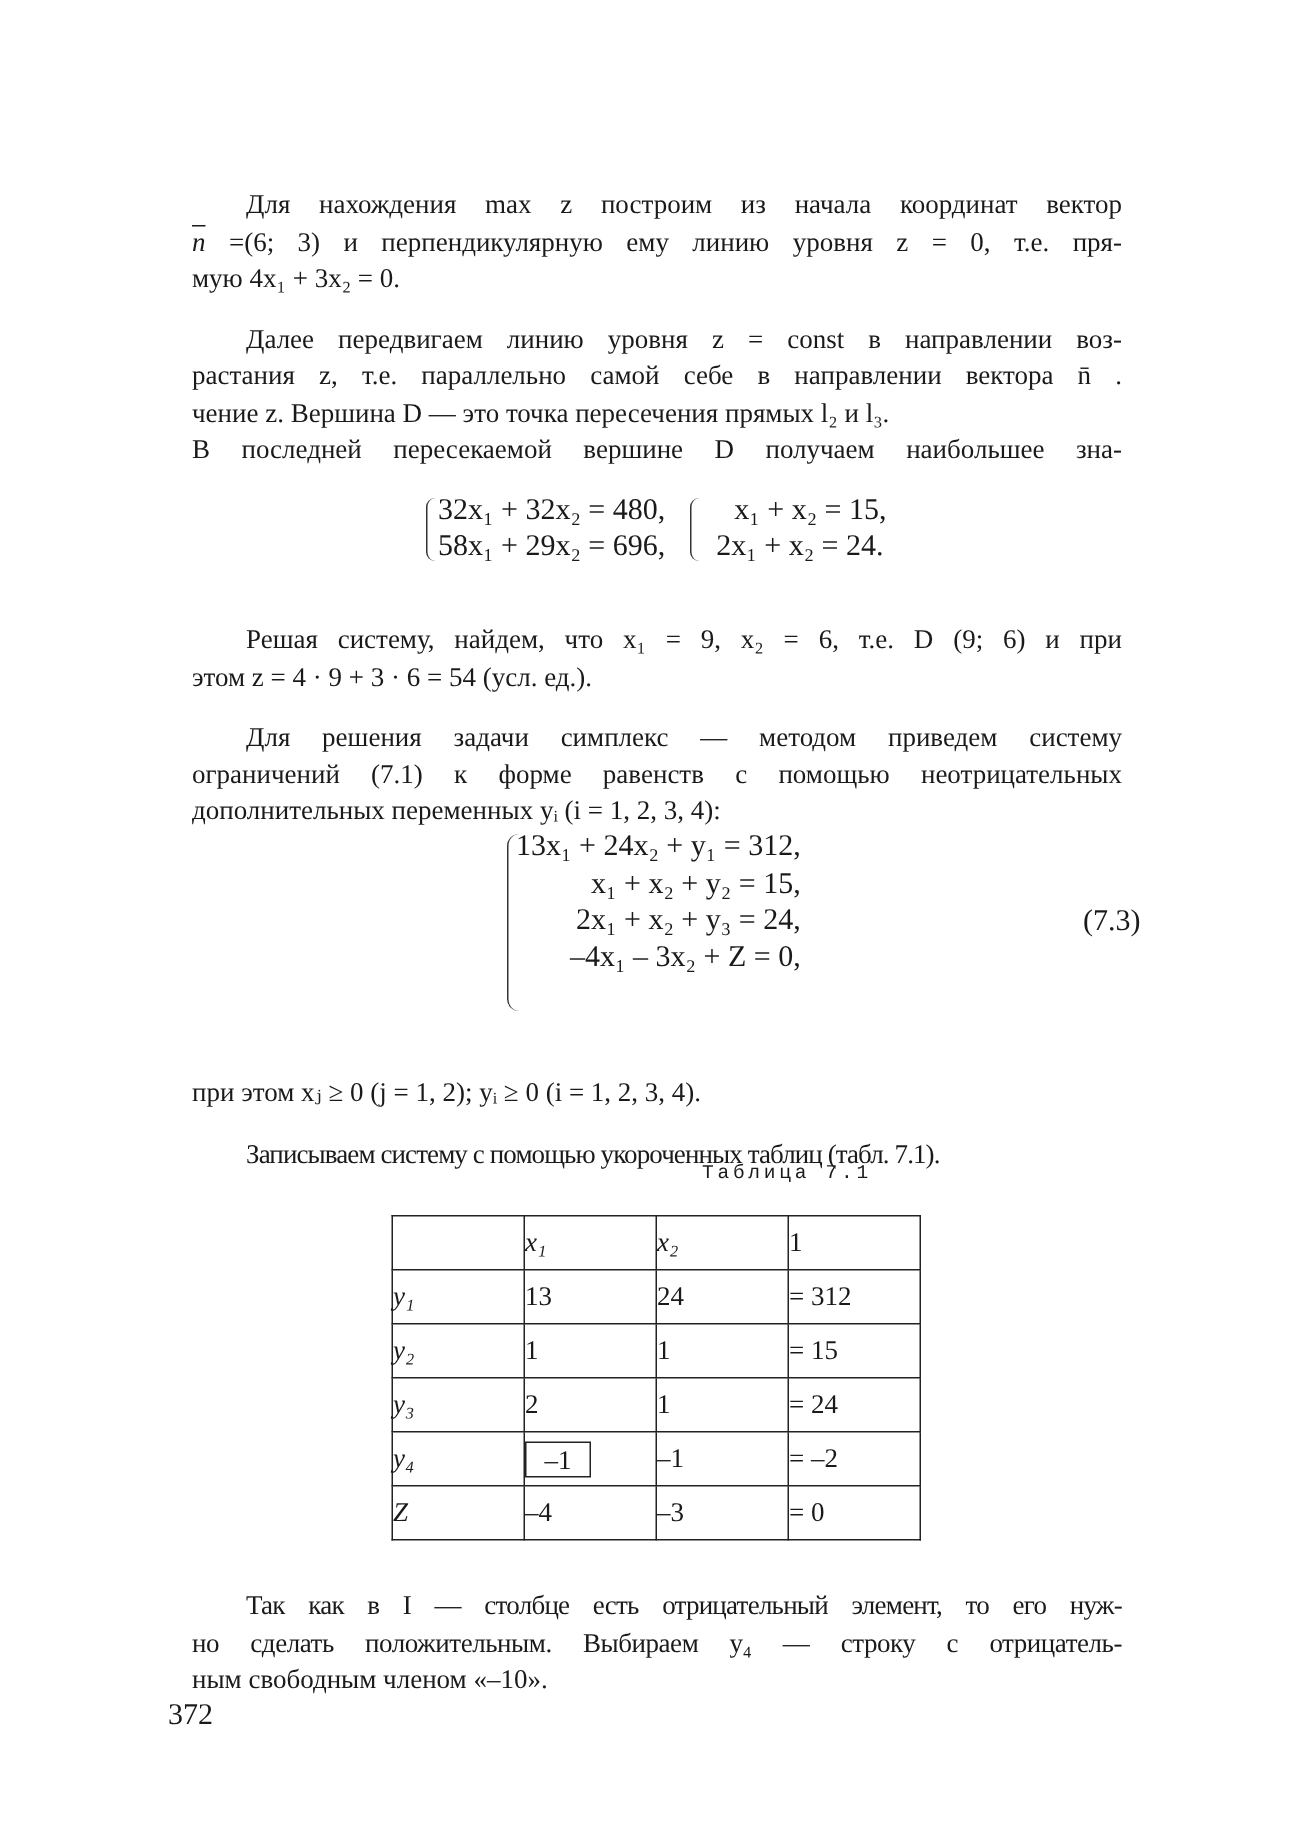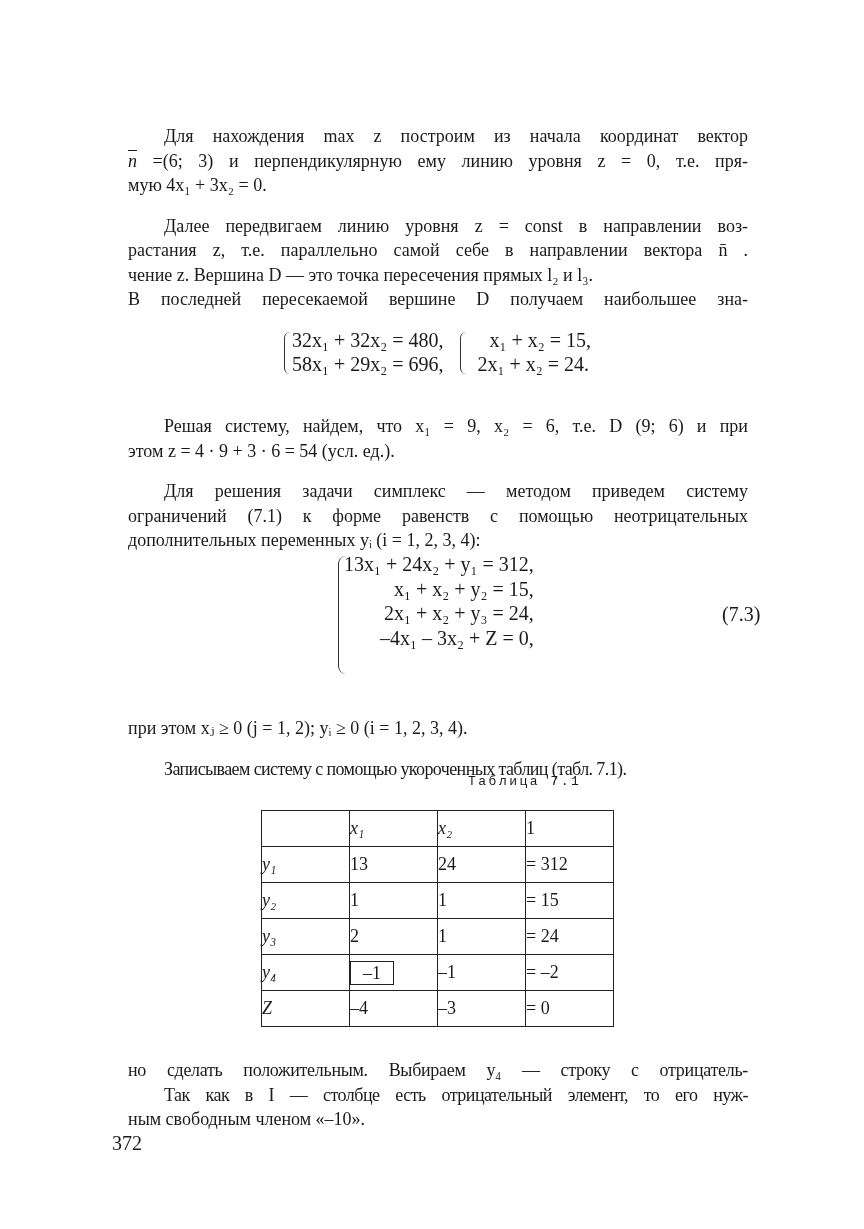--- a/index.html
+++ b/index.html
@@ -132,19 +132,19 @@
     <td style="font-style:italic">Z</td>
     <td>–4</td>
     <td>–3</td>
     <td>= 0</td>
   </tr>
 </tbody>
   </table>
 
 <div class="page" style="top:1042px;">
   <p class="p">
+    <span class="line" style="text-indent:36px; letter-spacing:-0.5px;">Так как в I — столбце есть отрицательный элемент, то его нуж-</span>
     <span class="line" style="letter-spacing:-0.3px;">но сделать положительным. Выбираем y₄ — строку с отрицатель-</span>
-    <span class="line" style="text-indent:36px; letter-spacing:-0.5px;">Так как в I — столбце есть отрицательный элемент, то его нуж-</span>
     <span class="line end">ным свободным членом «–10».</span>
   </p>
 </div>
 
 <div class="pageno">372</div>
 
 </body></html>

